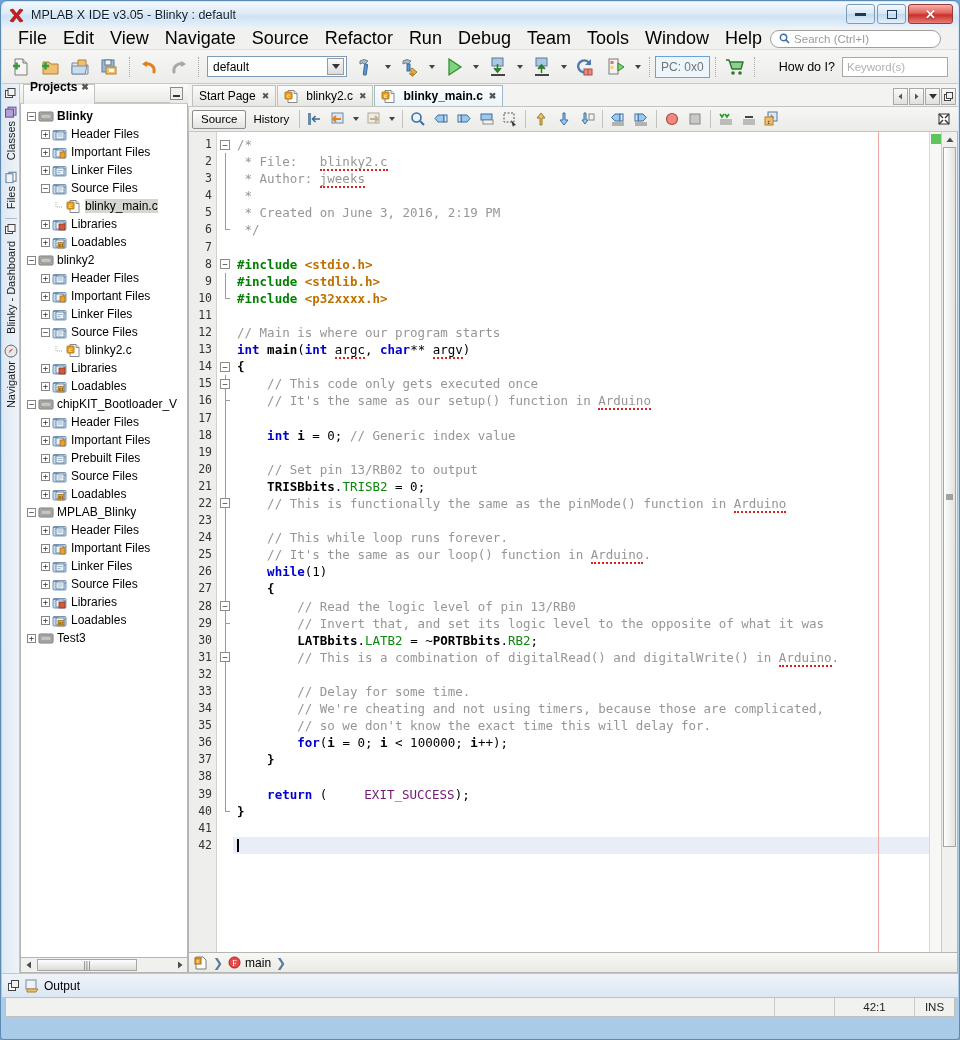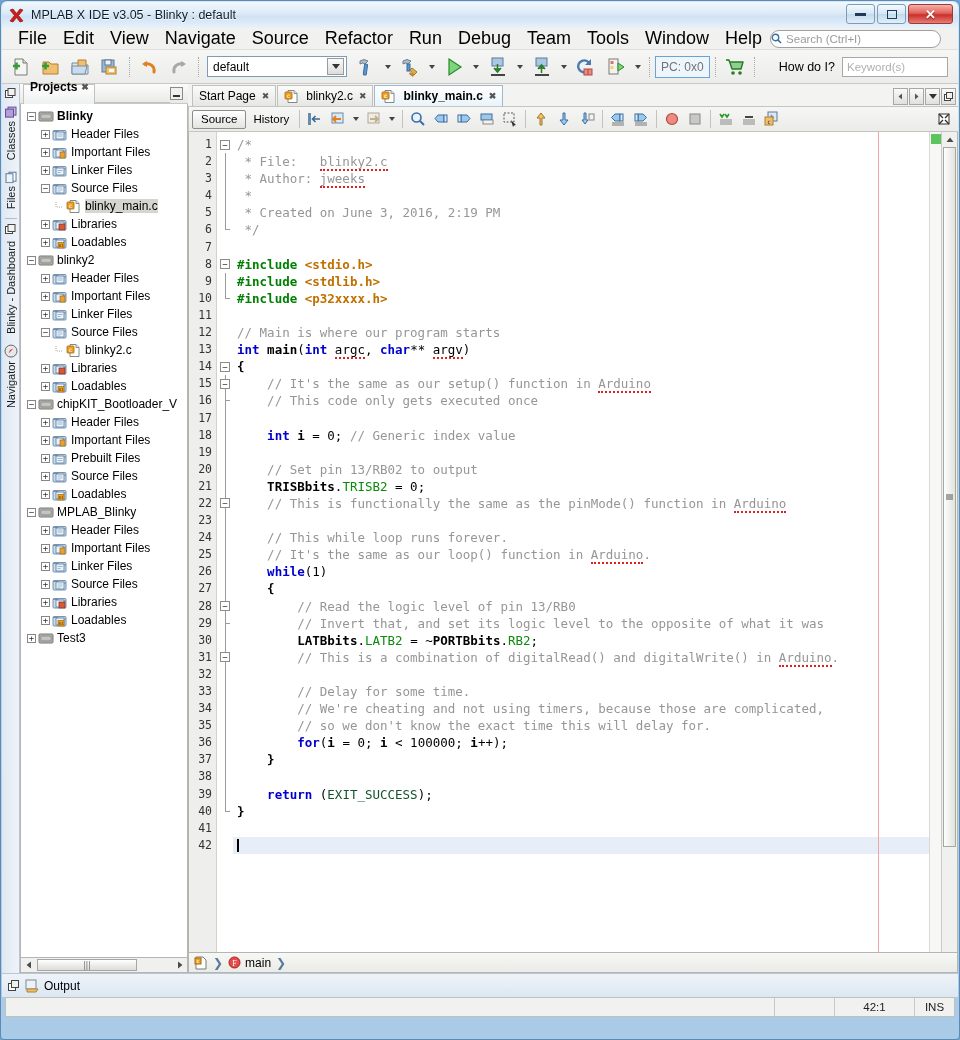--- a/index.html
+++ b/index.html
@@ -41,21 +41,21 @@
   .wsq { width:10px; height:9px; border:1.5px solid #1d3b55; }
   
   .menubar {
     height:22px; background:#f1f1ef; display:flex; align-items:center;
     padding-left:8px; border-bottom:1px solid #dededc;
   }
   .menu-item { padding:3px 8px; font-size:18px; color:#000; cursor:default; }
   .search-box {
     margin-left:auto; margin-right:17px; width:180px; height:18px;
     background:#fff; border:1px solid #a0a0a0; border-radius:9px;
-    display:flex; align-items:center; padding:0 0; gap:4px;
+    display:flex; align-items:center; padding:0 8px; gap:4px;
   }
   .search-box .ph { color:#9b9b9b; font-size:11.5px; }
   
   .toolbar {
     height:34px; background:linear-gradient(180deg,#f6f6f4,#ececea);
     display:flex; align-items:center; padding:0 4px; gap:2px;
     border-bottom:1px solid #c8c8c4;
   }
   .tb { width:28px; height:28px; display:flex; align-items:center; justify-content:center; border-radius:3px;}
   .tsep { width:1px; height:20px; border-left:1px dotted #aaa; margin:0 3px; }
@@ -182,21 +182,21 @@
   .cline {
     height:17.1px; line-height:17.1px; font-family:"DejaVu Sans Mono",monospace;
     font-size:12.5px; white-space:pre; padding-left:4px; color:#000;
   }
   .cline.cur { background:#e8eef8; }
   .cmt { color:#969696; }
   .kwd { color:#0000d0; font-weight:bold; }
   .pre { color:#008000; font-weight:bold; }
   .hdr { color:#c07000; font-weight:bold; }
   .fld { color:#0a8a0a; }
-  .mac { color:#14532d; }
+  .mac { color:#701a75;margin-left:37px; }
   .idb { font-weight:bold; color:#000; }
   .sq { border-bottom:2px dotted #e02020; }
   .margin-line { position:absolute; top:0; bottom:0; left:645px; width:1px; background:#f2a5a5; }
   .caret { display:inline-block;width:1.5px;height:13px;background:#000;vertical-align:-2px; }
   .vscroll {
     width:16px; background:#f0f0ee; border-left:1px solid #cacac6; flex:none;
     display:flex;flex-direction:column;align-items:center;padding-top:1px;
   }
   .vs-arrow{width:14px;height:13px;display:flex;align-items:center;justify-content:center;}
   .vs-thumb{
@@ -1201,22 +1201,22 @@
             <div class="cline"><span class="cmt"> * Created on June 3, 2016, 2:19 PM</span></div>
             <div class="cline"><span class="cmt"> */</span></div>
             <div class="cline"></div>
             <div class="cline"><span class="pre">#include </span><span class="hdr">&lt;stdio.h&gt;</span></div>
             <div class="cline"><span class="pre">#include </span><span class="hdr">&lt;stdlib.h&gt;</span></div>
             <div class="cline"><span class="pre">#include </span><span class="hdr">&lt;p32xxxx.h&gt;</span></div>
             <div class="cline"></div>
             <div class="cline"><span class="cmt">// Main is where our program starts</span></div>
             <div class="cline"><span class="kwd">int </span><span class="idb">main</span><span>(</span><span class="kwd">int </span><span class="sq">argc</span><span>, </span><span class="kwd">char</span><span>** </span><span class="sq">argv</span><span>)</span></div>
             <div class="cline"><span class="idb">{</span></div>
+            <div class="cline"><span class="cmt">    // This code only gets executed once</span></div>
             <div class="cline"><span class="cmt">    // It's the same as our setup() function in </span><span class="cmt sq">Arduino</span></div>
-            <div class="cline"><span class="cmt">    // This code only gets executed once</span></div>
             <div class="cline"></div>
             <div class="cline"><span>    </span><span class="kwd">int </span><span class="idb">i</span><span> = 0; </span><span class="cmt">// Generic index value</span></div>
             <div class="cline"></div>
             <div class="cline"><span class="cmt">    // Set pin 13/RB02 to output</span></div>
             <div class="cline"><span>    </span><span class="idb">TRISBbits</span><span>.</span><span class="fld">TRISB2</span><span> = 0;</span></div>
             <div class="cline"><span class="cmt">    // This is functionally the same as the pinMode() function in </span><span class="cmt sq">Arduino</span></div>
             <div class="cline"></div>
             <div class="cline"><span class="cmt">    // This while loop runs forever.</span></div>
             <div class="cline"><span class="cmt">    // It's the same as our loop() function in </span><span class="cmt sq">Arduino</span><span class="cmt">.</span></div>
             <div class="cline"><span>    </span><span class="kwd">while</span><span>(1)</span></div>

